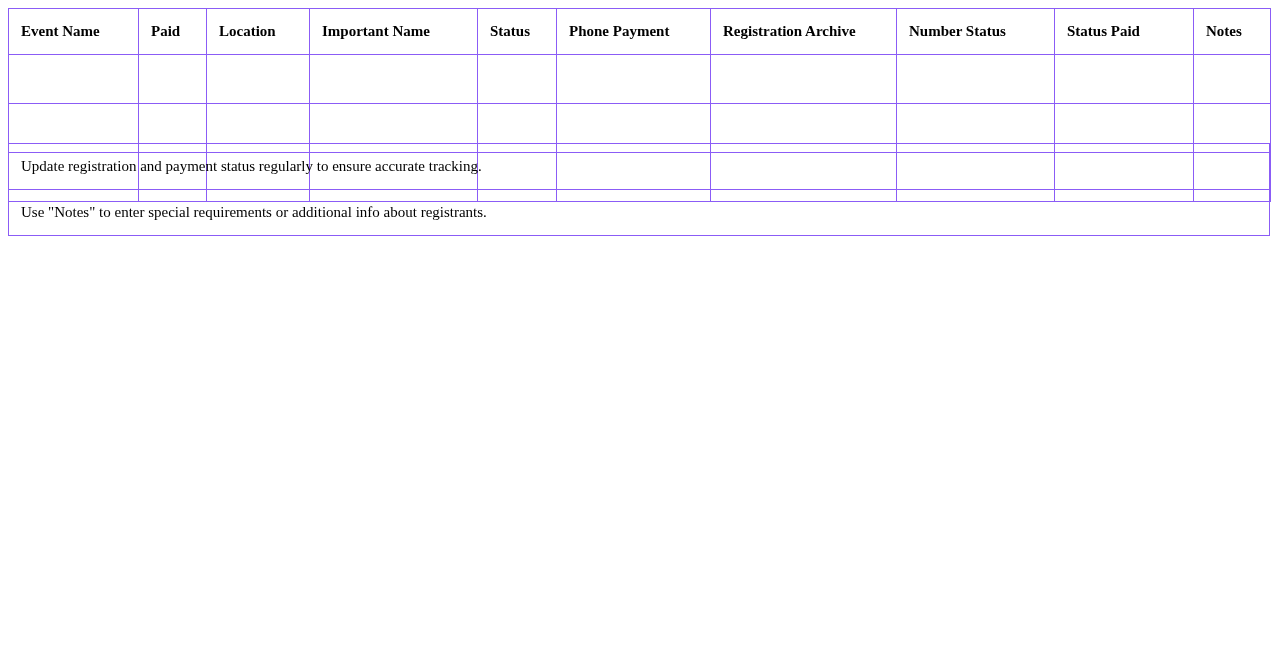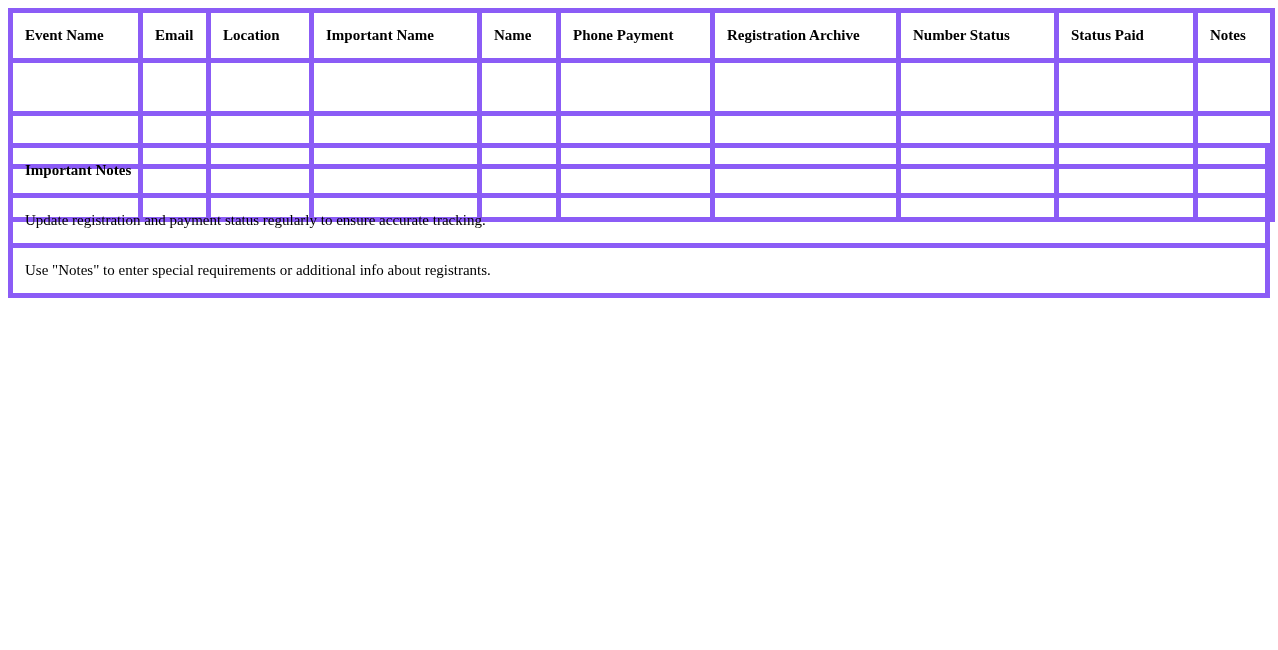--- a/index.html
+++ b/index.html
@@ -2,21 +2,21 @@
 <html><head>
   <meta charset="utf-8">
   <style>
     html, body { margin: 0; padding: 0; background: #ffffff; }
     body {
       width: 1278px; height: 650px; position: relative; overflow: hidden;
       font-family: "Liberation Serif", "DejaVu Serif", serif;
       color: #000000;
     }
     table { border-collapse: collapse; position: absolute; left: 8px; }
-    td, th { border: 5px solid #8b5cf6; padding: 14px; }
+    td, th { border: 1px solid #8b5cf6; padding: 14px; }
     #tracker { top: 8px; width: 1262px; table-layout: fixed; }
     #tracker th {
       height: 38px; font-size: 15px; font-weight: bold; text-align: left;
       padding-left: 12px; box-sizing: border-box; vertical-align: middle;
     }
     #tracker td { height: 20px; }
     #notes { top: 143px; width: 1262px; }
     #notes td {
       height: 38px; font-size: 15px; padding-left: 12px;
       box-sizing: border-box; vertical-align: middle;
@@ -35,24 +35,24 @@
       <col style="width:79px">
     <col style="width:154px">
       <col style="width:186px">
       <col style="width:158px">
       <col style="width:139px">
       <col style="width:77px">
   </colgroup>
   <thead>
     <tr>
       <th>Event Name</th>
-      <th>Email</th>
+      <th>Paid</th>
       <th>Location</th>
       <th>Important Name</th>
-      <th>Name</th>
+      <th>Status</th>
       <th>Phone Payment</th>
       <th>Registration Archive</th>
       <th>Number Status</th>
       <th>Status Paid</th>
       <th>Notes</th>
     </tr>
   </thead>
   <tbody>
     <tr>
       <td></td>
@@ -89,22 +89,19 @@
       <td></td>
       <td></td>
       <td></td>
     </tr>
   </tbody>
 </table>
 
 <table id="notes">
   <tbody>
     <tr>
-      <td class="head">Important Notes</td>
-    </tr>
-    <tr>
       <td>Update registration and payment status regularly to ensure accurate tracking.</td>
     </tr>
     <tr>
       <td>Use "Notes" to enter special requirements or additional info about registrants.</td>
     </tr>
   </tbody>
 </table>
 
 </body></html>

